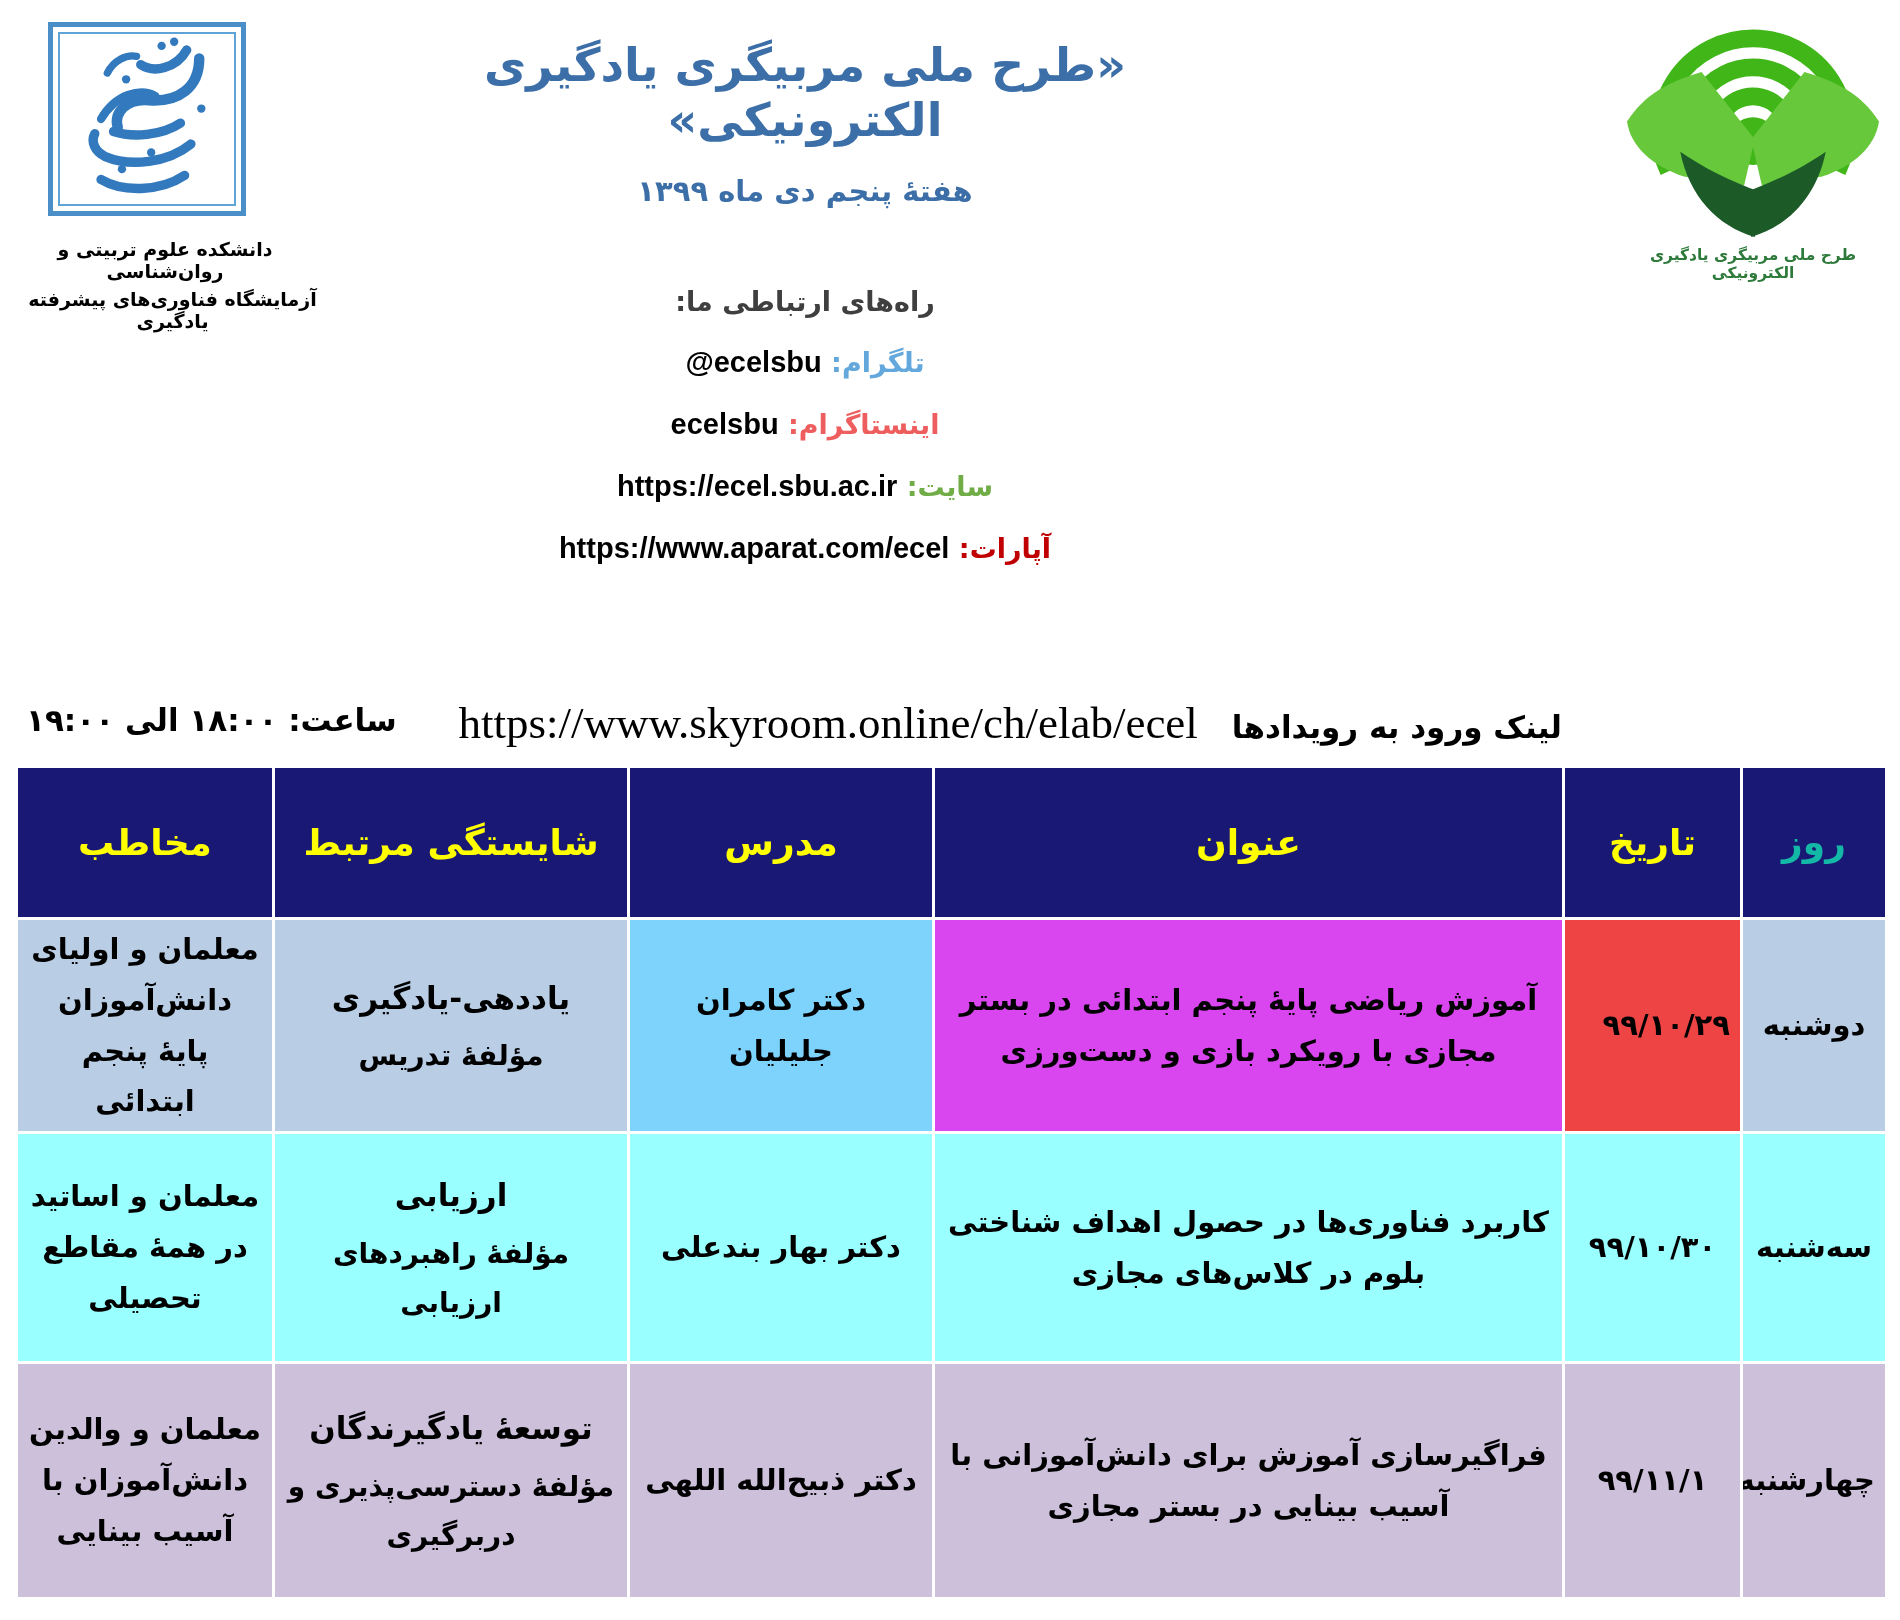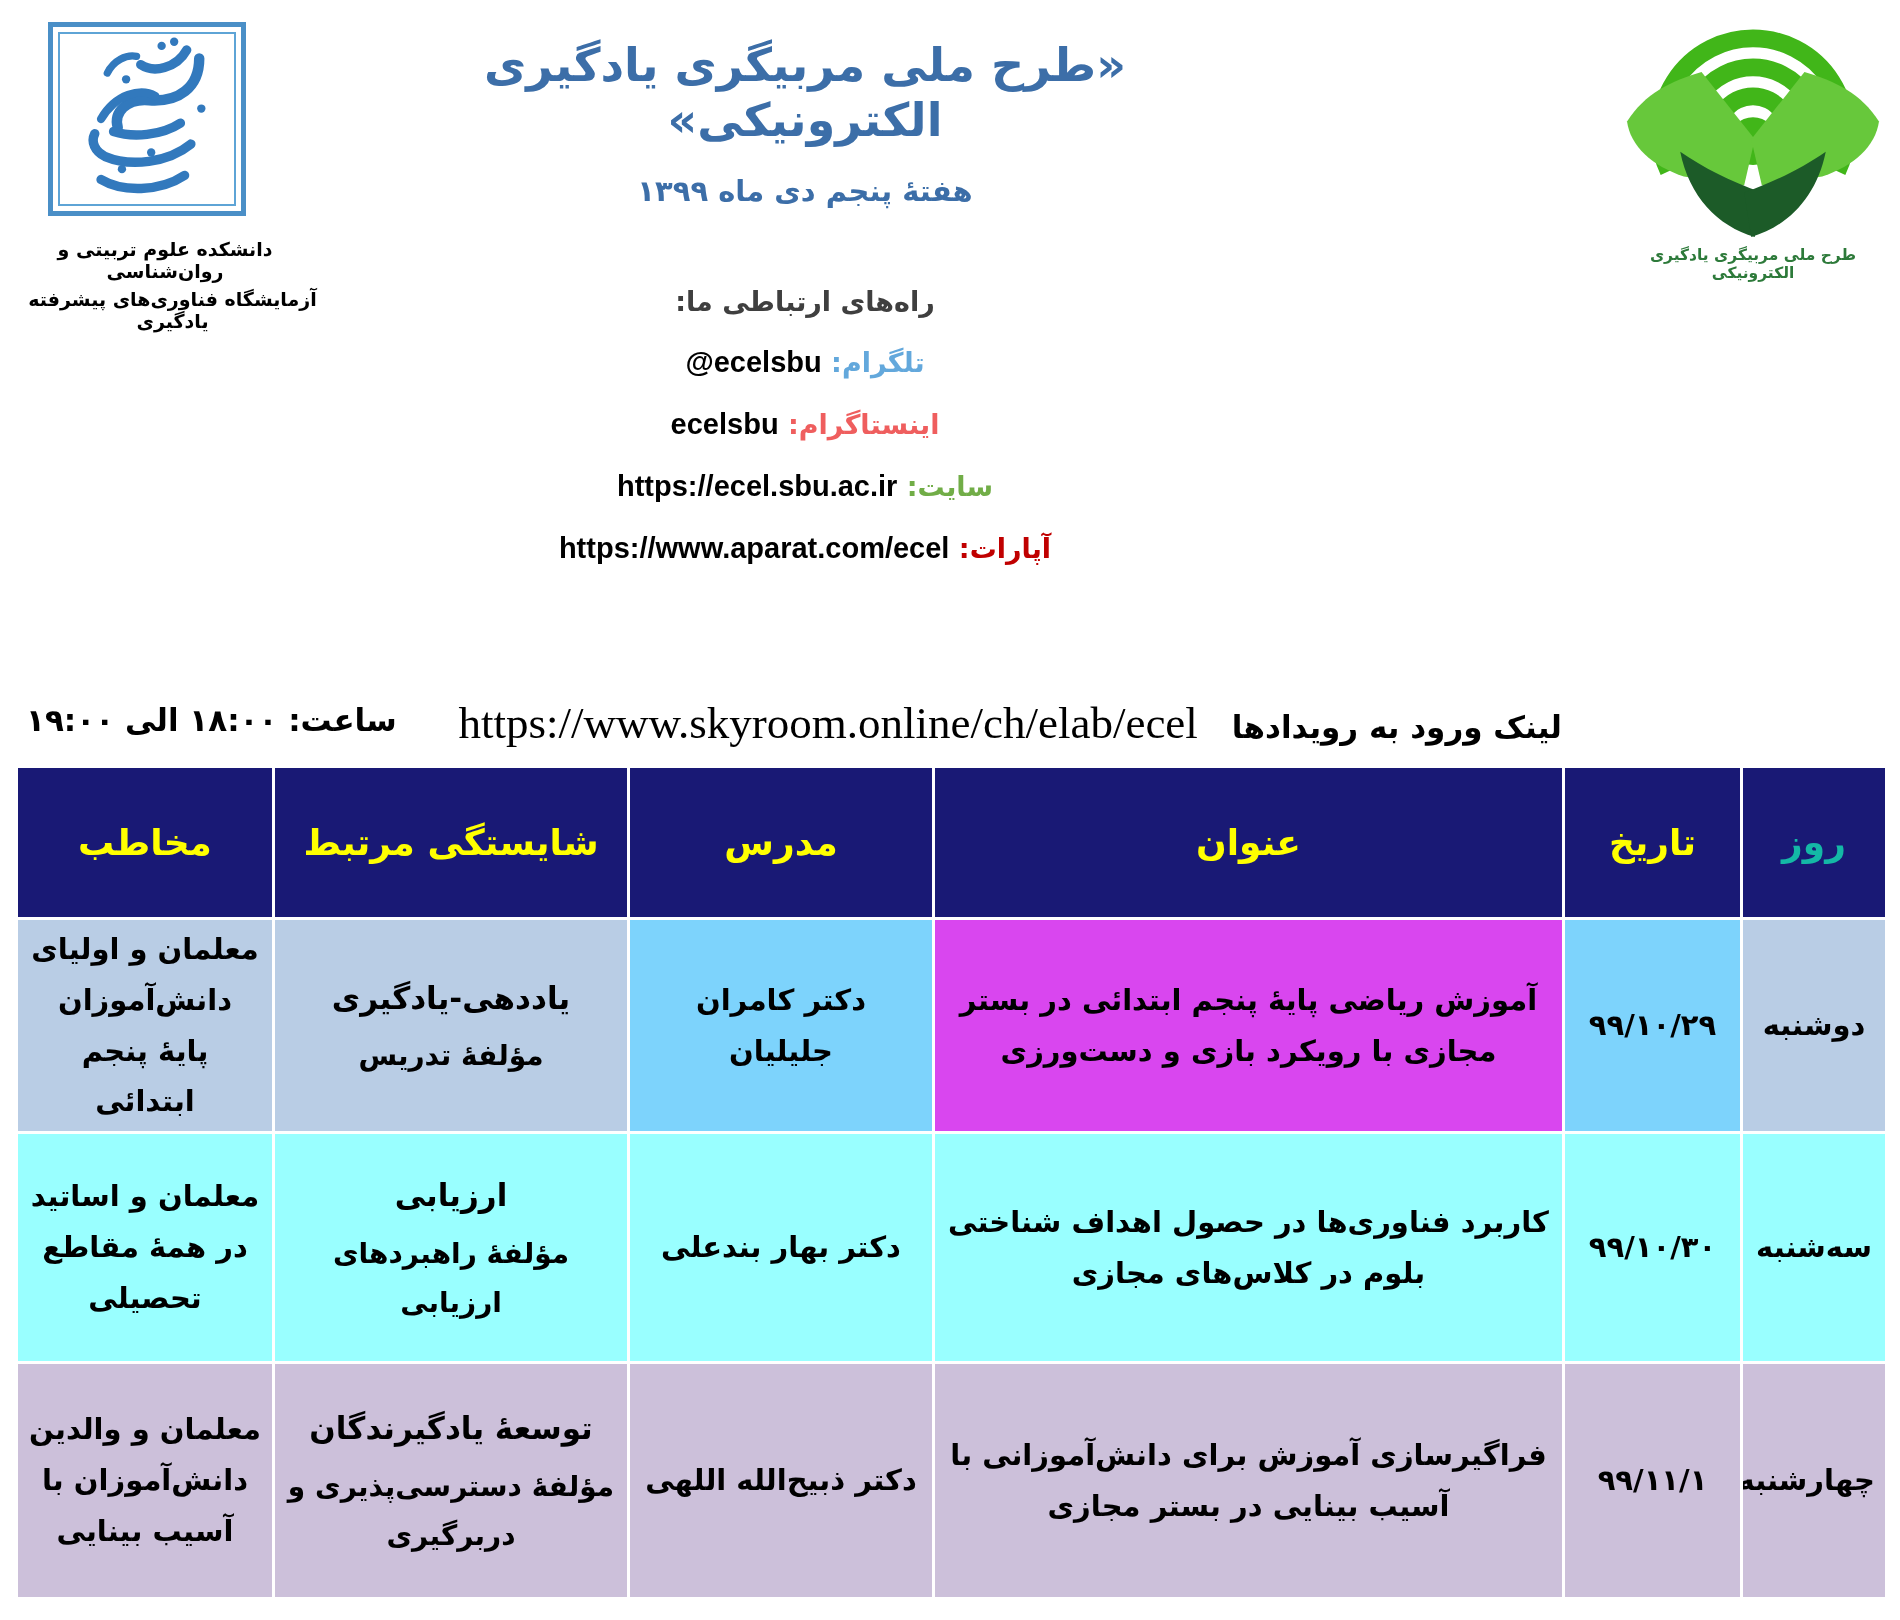--- a/index.html
+++ b/index.html
@@ -144,21 +144,21 @@
       <th style="background-color: rgb(25, 25, 117); color: #14b8a6;">روز</th>
       <th style="background-color: rgb(25, 25, 117); color: rgb(255, 255, 0);">تاریخ</th>
       <th style="background-color: rgb(25, 25, 117); color: rgb(255, 255, 0);">عنوان</th>
       <th style="background-color: rgb(25, 25, 117); color: rgb(255, 255, 0);">مدرس</th>
       <th style="background-color: rgb(25, 25, 117); color: rgb(255, 255, 0);">شایستگی مرتبط</th>
       <th style="background-color: rgb(25, 25, 117); color: rgb(255, 255, 0);">مخاطب</th>
     </tr>
 
     <tr class="body-row r0" style="background-color: rgb(185, 205, 229);">
       <td class="c-day" style="background-color: rgb(185, 205, 229);">دوشنبه</td>
-      <td class="c-date" style="background-color: #7dd3fc;">۹۹/۱۰/۲۹</td>
+      <td class="c-date" style="background-color: #ef4444; text-align: right;">۹۹/۱۰/۲۹</td>
       <td class="c-title" style="background-color: #d946ef;">آموزش ریاضی پایۀ پنجم ابتدائی در بستر مجازی با رویکرد بازی و دست‌ورزی</td>
       <td class="c-instructor" style="background-color: #7dd3fc;">دکتر کامران جلیلیان</td>
       <td class="c-competency" style="background-color: rgb(185, 205, 229);">
         <span class="comp-main">یاددهی-یادگیری</span>
         <span class="comp-sub">مؤلفۀ تدریس</span>
       </td>
       <td class="c-audience" style="background-color: rgb(185, 205, 229);">معلمان و اولیای دانش‌آموزان پایۀ پنجم ابتدائی</td>
     </tr>
 
     <tr class="body-row r1" style="background-color: rgb(153, 255, 255);">

